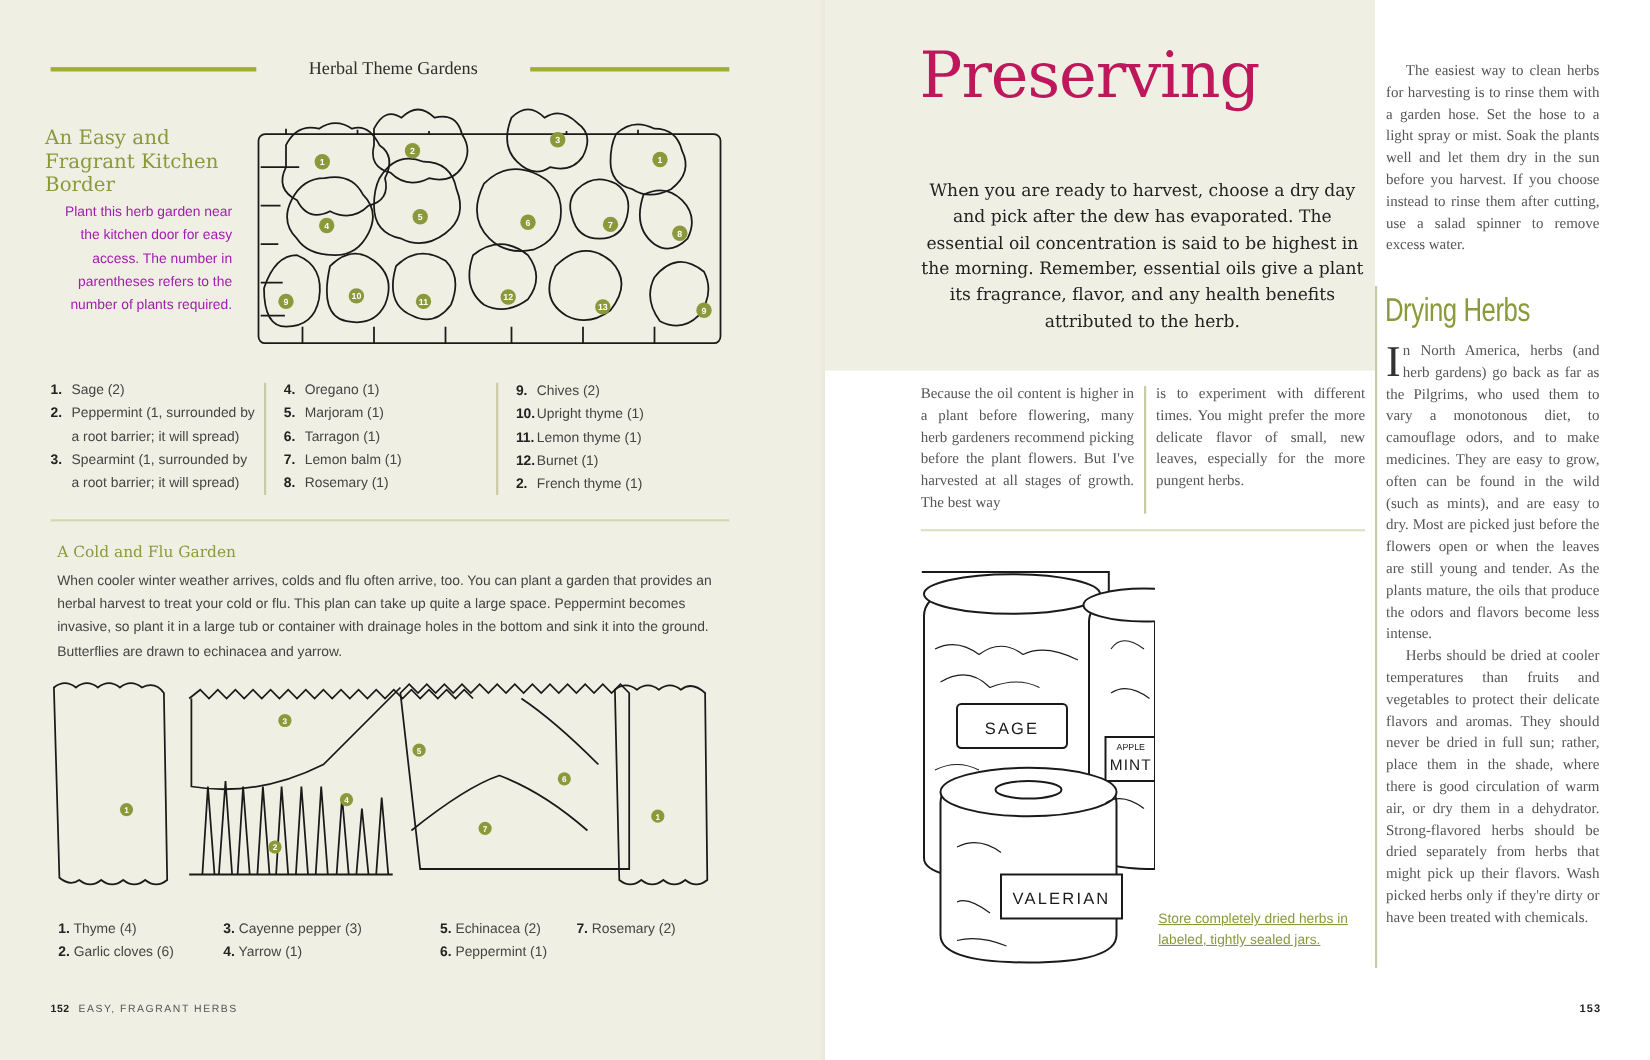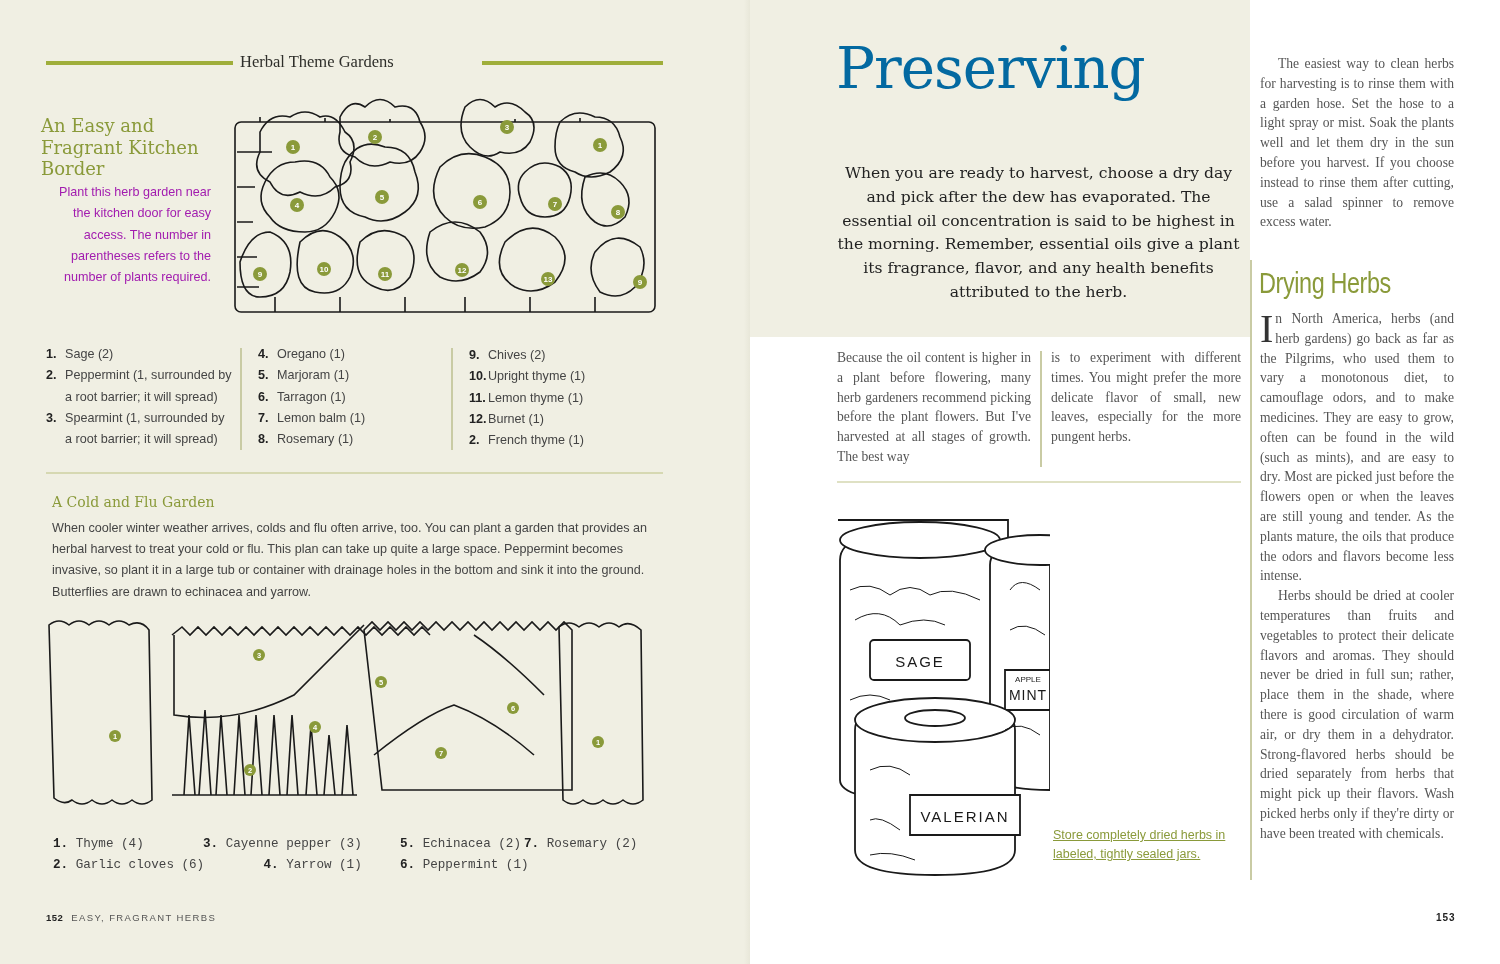--- a/index.html
+++ b/index.html
@@ -8,41 +8,41 @@
   .cream { background:#f0efe3; }
   .serif { font-family:"DejaVu Serif", serif; }
   .lserif { font-family:"Liberation Serif", serif; }
 
   
   #left-page { left:0; top:0; width:749px; height:964px; }
   #spine { left:744px; top:0; width:6px; height:964px; background:linear-gradient(to right,#f0efe3,#e8e7d9); }
   #right-top-cream { left:750px; top:0; width:500px; height:337px; }
 
   .rule-olive { height:4px; background:#9fae3a; }
-  #running-title { left:240px; top:52px; width:235px; font-size:16.5px; color:#2e2e2a; }
+  #running-title { left:240px; top:52px; width:235px; text-align:center; font-size:16.5px; color:#2e2e2a; }
 
   #kb-heading { left:41px; top:115px; width:175px; font-size:18px; line-height:21.5px; color:#8a9a3a; }
   #kb-intro { left:41px; top:182px; width:170px; font-size:12.6px; line-height:21.3px; color:#a21caf;text-align:right; }
 
   .plist { font-size:12.6px; line-height:21.3px; color:#444; }
   .plist .it { display:flex; }
   .plist .num { font-weight:bold; color:#222; min-width:19px; }
   .vline { width:1.5px; background:#c9cba4; }
 
   #cf-heading { left:52px; top:494px; font-size:14px; color:#8a9a3a; }
   #cf-body { left:52px; top:518px; width:620px; font-size:12.6px; line-height:21.2px; color:#444; }
 
-  .cf-list { font-size:12.6px; line-height:21px; color:#444;font-family:Liberation Mono, monospace; }
+  .cf-list { font-size:12.6px; line-height:21px; color:#444; }
   .cf-list b { color:#222; }
 
   #folio-left { left:46px; top:912px; font-size:9.5px; letter-spacing:1.4px; color:#555; }
   #folio-left b { color:#222; letter-spacing:0.5px; margin-right:8px; }
 
   
-  #title { left:836px; top:40px; font-size:58px; line-height:56px; color:#0369a1; letter-spacing:-1px; }
+  #title { left:836px; top:40px; font-size:58px; line-height:56px; color:#be185d; letter-spacing:-1px; }
   #lead { left:836px; top:162px; width:405px; font-size:15.6px; line-height:23.8px; color:#222;text-align:center; }
 
   .col { font-size:13.6px; line-height:19.8px; color:#555; text-align:justify; }
   #col-a { left:837px; top:348px; width:194px; }
   #col-b { left:1051px; top:348px; width:190px; }
   #col-divider { left:1040px; top:351px; height:116px; }
   #section-rule { left:837px; top:481px; width:404px; height:2px; background:#dfe1c4; }
 
   #caption { left:1053px; top:826px; width:180px; font-size:12.5px; line-height:19px; color:#8a9a3a;text-decoration:underline; }
 
@@ -224,21 +224,21 @@
       <text x="469" y="96">6</text>
       <text x="397" y="141">7</text>
       <text x="554" y="130">1</text>
   </g>
 </svg>
 
 <div class="abs cf-list" style="left:53px;top:834px;">
   <div><b>1.</b> <span>Thyme (4)</span></div>
   <div><b>2.</b> <span>Garlic cloves (6)</span></div>
 </div>
-<div class="abs cf-list" style="left:203px;top:834px;text-align:right;">
+<div class="abs cf-list" style="left:203px;top:834px;">
   <div><b>3.</b> <span>Cayenne pepper (3)</span></div>
   <div><b>4.</b> <span>Yarrow (1)</span></div>
 </div>
 <div class="abs cf-list" style="left:376px;top:834px;margin-left:24px;">
   <div><b>5.</b> <span>Echinacea (2)</span></div>
   <div><b>6.</b> <span>Peppermint (1)</span></div>
 </div>
 <div class="abs cf-list" style="left:524px;top:834px;">
   <div><b>7.</b> <span>Rosemary (2)</span></div>
 </div>

